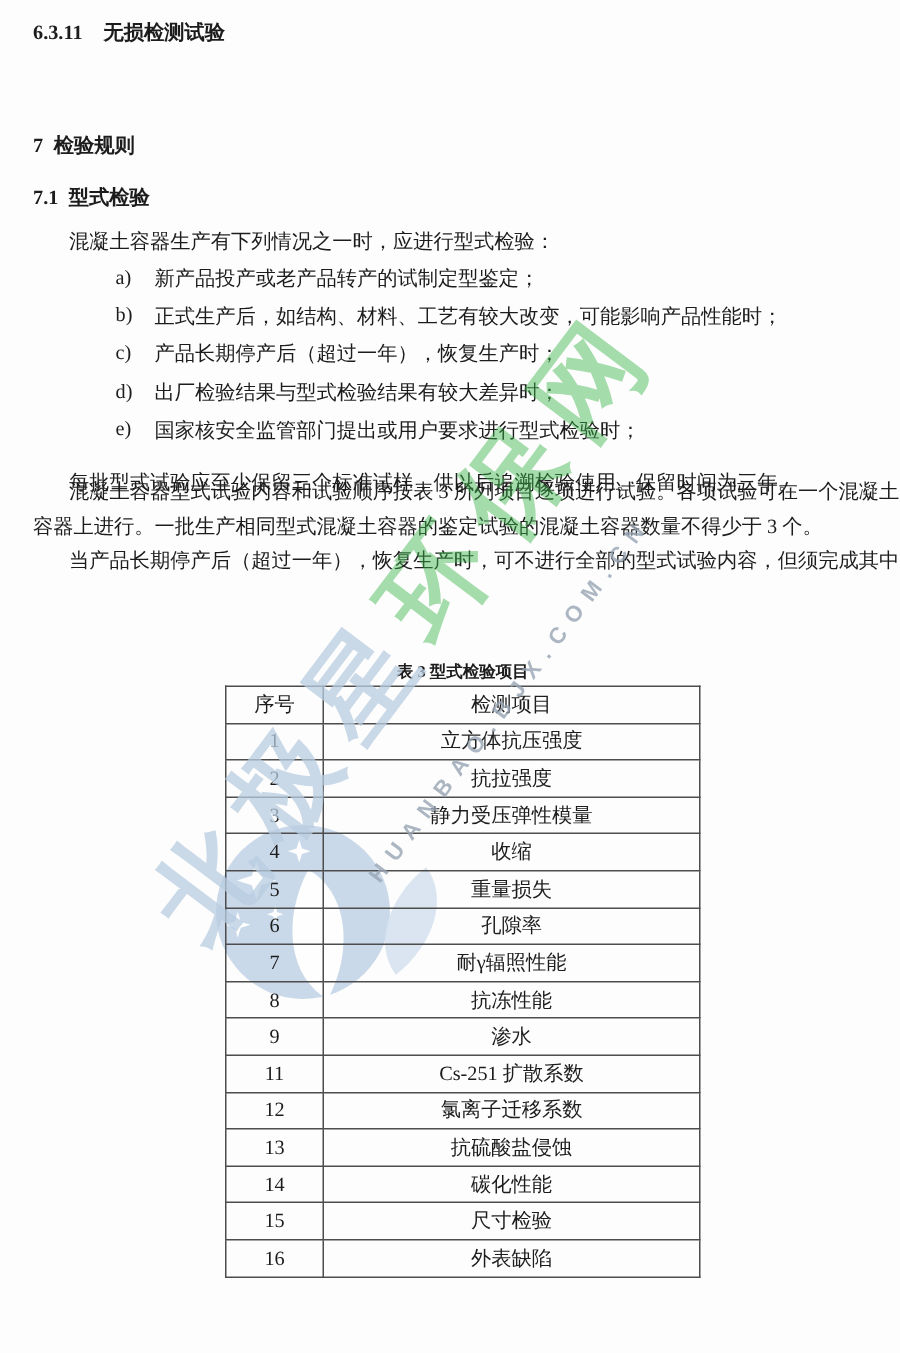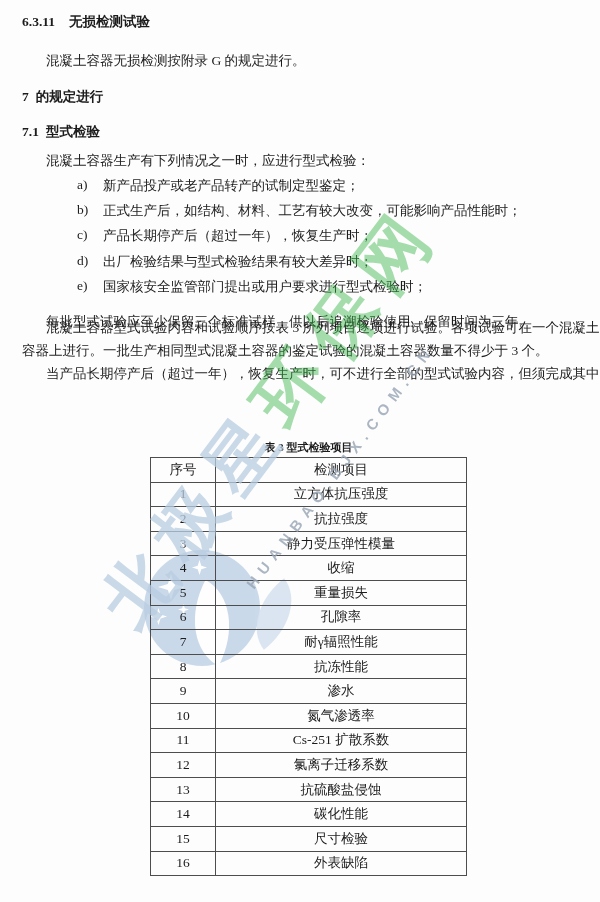--- a/index.html
+++ b/index.html
@@ -91,24 +91,23 @@
     </div>
     <div class="wm-leaf-pale"></div>
   </div>
 
   <div class="content">
 
     <div class="abs hd" style="left:22px; top:13px;">
       <span class="num">6.3.11</span><span>无损检测试验</span>
     </div>
 
-    <div class="abs" style="left:46px; top:52px;">混凝土容器无损检测按附录 G 的规定进行。</div>
 
     <div class="abs hd small-gap" style="left:22px; top:88px;">
-      <span class="num">7</span><span>的规定进行</span>
+      <span class="num">7</span><span>检验规则</span>
     </div>
 
     <div class="abs hd small-gap" style="left:22px; top:123px;">
       <span class="num">7.1</span><span>型式检验</span>
     </div>
 
     <div class="abs" style="left:46px; top:152px;">混凝土容器生产有下列情况之一时，应进行型式检验：</div>
 
     <div>
       <span class="abs item-label" style="top:177px;">a)</span>
@@ -178,24 +177,20 @@
           </tr>
       <tr>
             <td>8</td>
             <td>抗冻性能</td>
           </tr>
       <tr>
             <td>9</td>
             <td>渗水</td>
           </tr>
       <tr>
-            <td>10</td>
-            <td>氮气渗透率</td>
-          </tr>
-      <tr>
             <td>11</td>
             <td>Cs-251 扩散系数</td>
           </tr>
       <tr>
             <td>12</td>
             <td>氯离子迁移系数</td>
           </tr>
       <tr>
             <td>13</td>
             <td>抗硫酸盐侵蚀</td>

